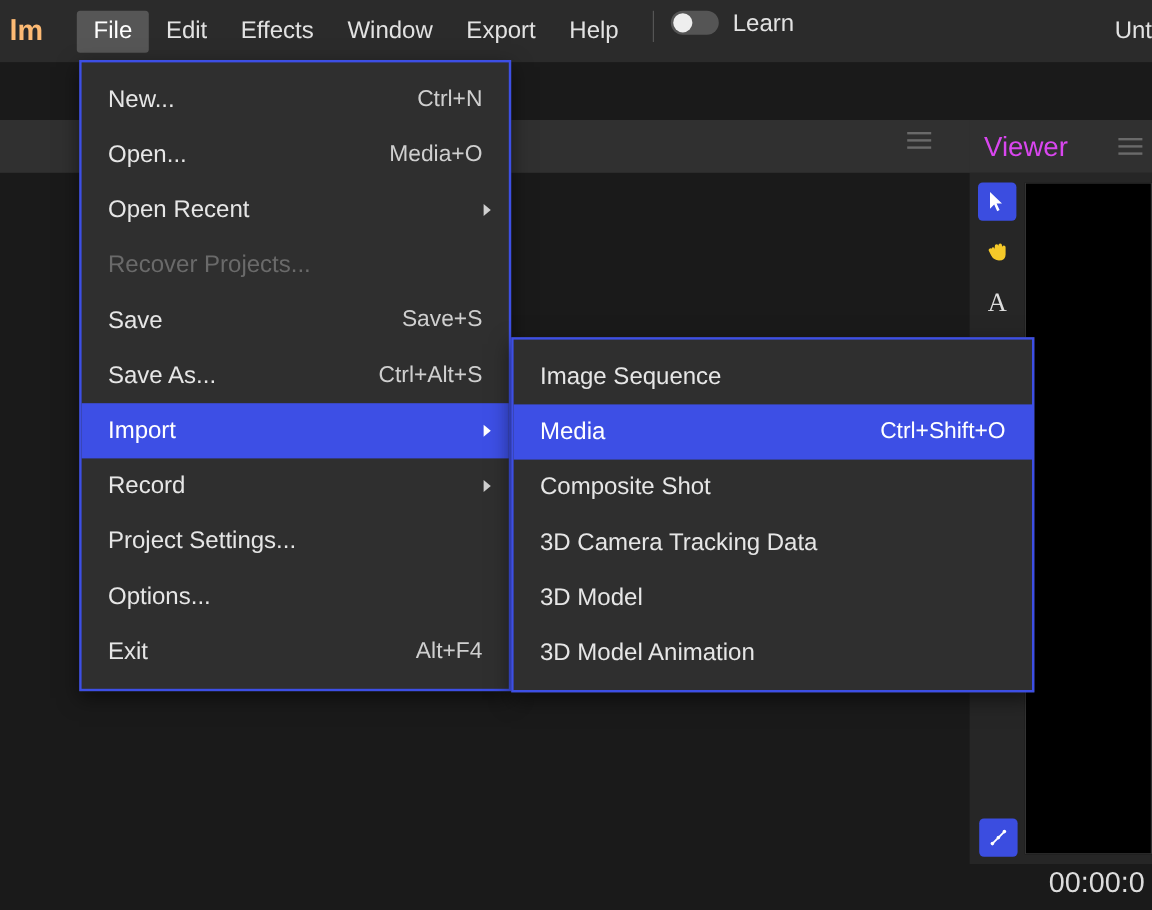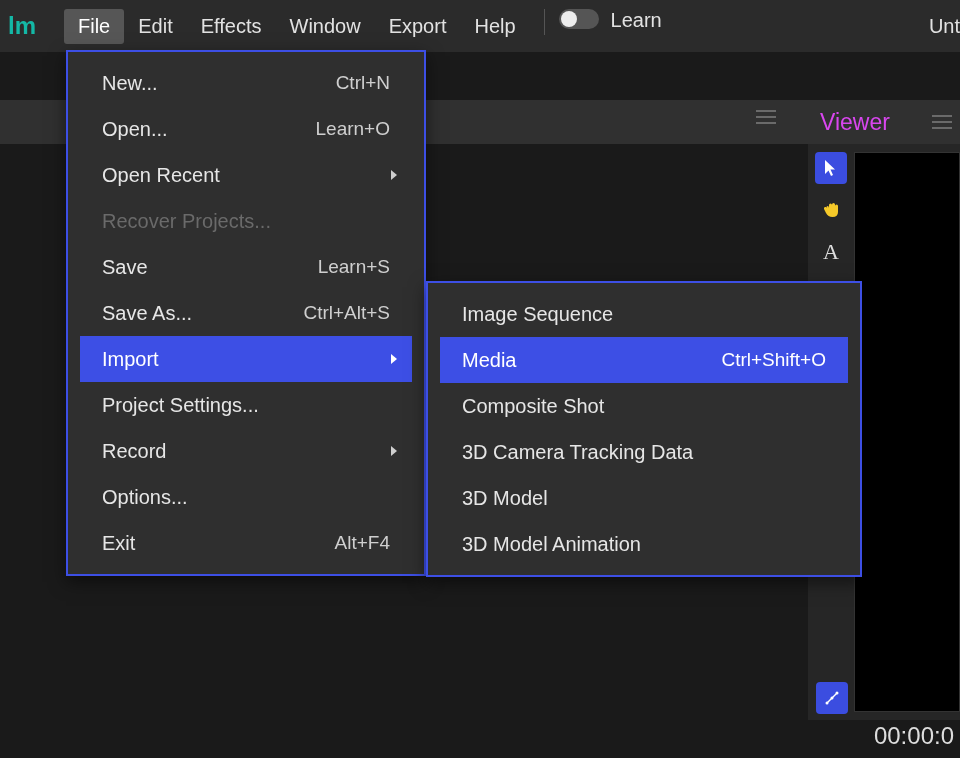--- a/index.html
+++ b/index.html
@@ -14,21 +14,21 @@
   position: relative;
 }
 .topbar {
   height: 52px;
   display: flex;
   align-items: center;
   background: #2b2b2b;
   padding-left: 8px;
 }
 .logo {
-  color: #14b8a6;
+  color: #fdba74;
   font-weight: 700;
   font-size: 24px;
   margin-right: 28px;
 }
 .menu-strip { display: flex; align-items: flex-start; }
 .menu-item {
   padding: 6px 14px;
   font-size: 20px;
   color: #e2e2e2;
   cursor: pointer;
@@ -90,21 +90,21 @@
 .timecode {
   position: absolute; right: 6px; bottom: 8px; color: #ddd; font-size: 24px;
 }
 
 
 .dropdown {
   position: absolute;
   background: #2f2f2f;
   border: 2px solid #3d4fe5;
   box-shadow: 0 6px 16px rgba(0,0,0,.5);
-  padding: 8px 12px;
+  padding: 8px 0;
 }
 .file-menu { top: 50px; left: 66px; width: 360px; }
 .dd-row {
   display: flex; align-items: center; justify-content: space-between;
   height: 46px; padding: 0 22px;
   font-size: 20px; color: #e6e6e6; cursor: pointer;
   position: relative;
 }
 .dd-row.disabled { color: #6a6a6a; cursor: default; }
 .dd-row.hover { background: #3d4fe5; color: #fff; }
@@ -192,61 +192,61 @@
   <div class="timecode">00:00:0</div>
 </div>
 
 <div class="dropdown file-menu">
   <div class="dd-row">
     <span class="dd-label">New...</span>
     <span class="dd-shortcut">Ctrl+N</span>
   </div>
   <div class="dd-row">
     <span class="dd-label">Open...</span>
-    <span class="dd-shortcut">Learn+O</span>
+    <span class="dd-shortcut">Media+O</span>
   </div>
   <div class="dd-row">
     <span class="dd-label">Open Recent</span>
     <span class="dd-arrow">
       <svg width="8" height="12" viewBox="0 0 8 12">
           <path d="M1 1 L7 6 L1 11 Z" fill="#cfcfcf"></path>
         </svg>
     </span>
   </div>
   <div class="dd-row disabled">
     <span class="dd-label">Recover Projects...</span>
   </div>
   <div class="dd-row">
     <span class="dd-label">Save</span>
-    <span class="dd-shortcut">Learn+S</span>
+    <span class="dd-shortcut">Save+S</span>
   </div>
   <div class="dd-row">
     <span class="dd-label">Save As...</span>
     <span class="dd-shortcut">Ctrl+Alt+S</span>
   </div>
   <div class="dd-row hover">
     <span class="dd-label">Import</span>
     <span class="dd-arrow">
       <svg width="8" height="12" viewBox="0 0 8 12">
           <path d="M1 1 L7 6 L1 11 Z" fill="#fff"></path>
         </svg>
     </span>
   </div>
   <div class="dd-row">
-    <span class="dd-label">Project Settings...</span>
-  </div>
-  <div class="dd-row">
     <span class="dd-label">Record</span>
     <span class="dd-arrow">
       <svg width="8" height="12" viewBox="0 0 8 12">
           <path d="M1 1 L7 6 L1 11 Z" fill="#cfcfcf"></path>
         </svg>
     </span>
   </div>
   <div class="dd-row">
+    <span class="dd-label">Project Settings...</span>
+  </div>
+  <div class="dd-row">
     <span class="dd-label">Options...</span>
   </div>
   <div class="dd-row">
     <span class="dd-label">Exit</span>
     <span class="dd-shortcut">Alt+F4</span>
   </div>
 </div>
 
 <div class="dropdown submenu">
   <div class="dd-row">

